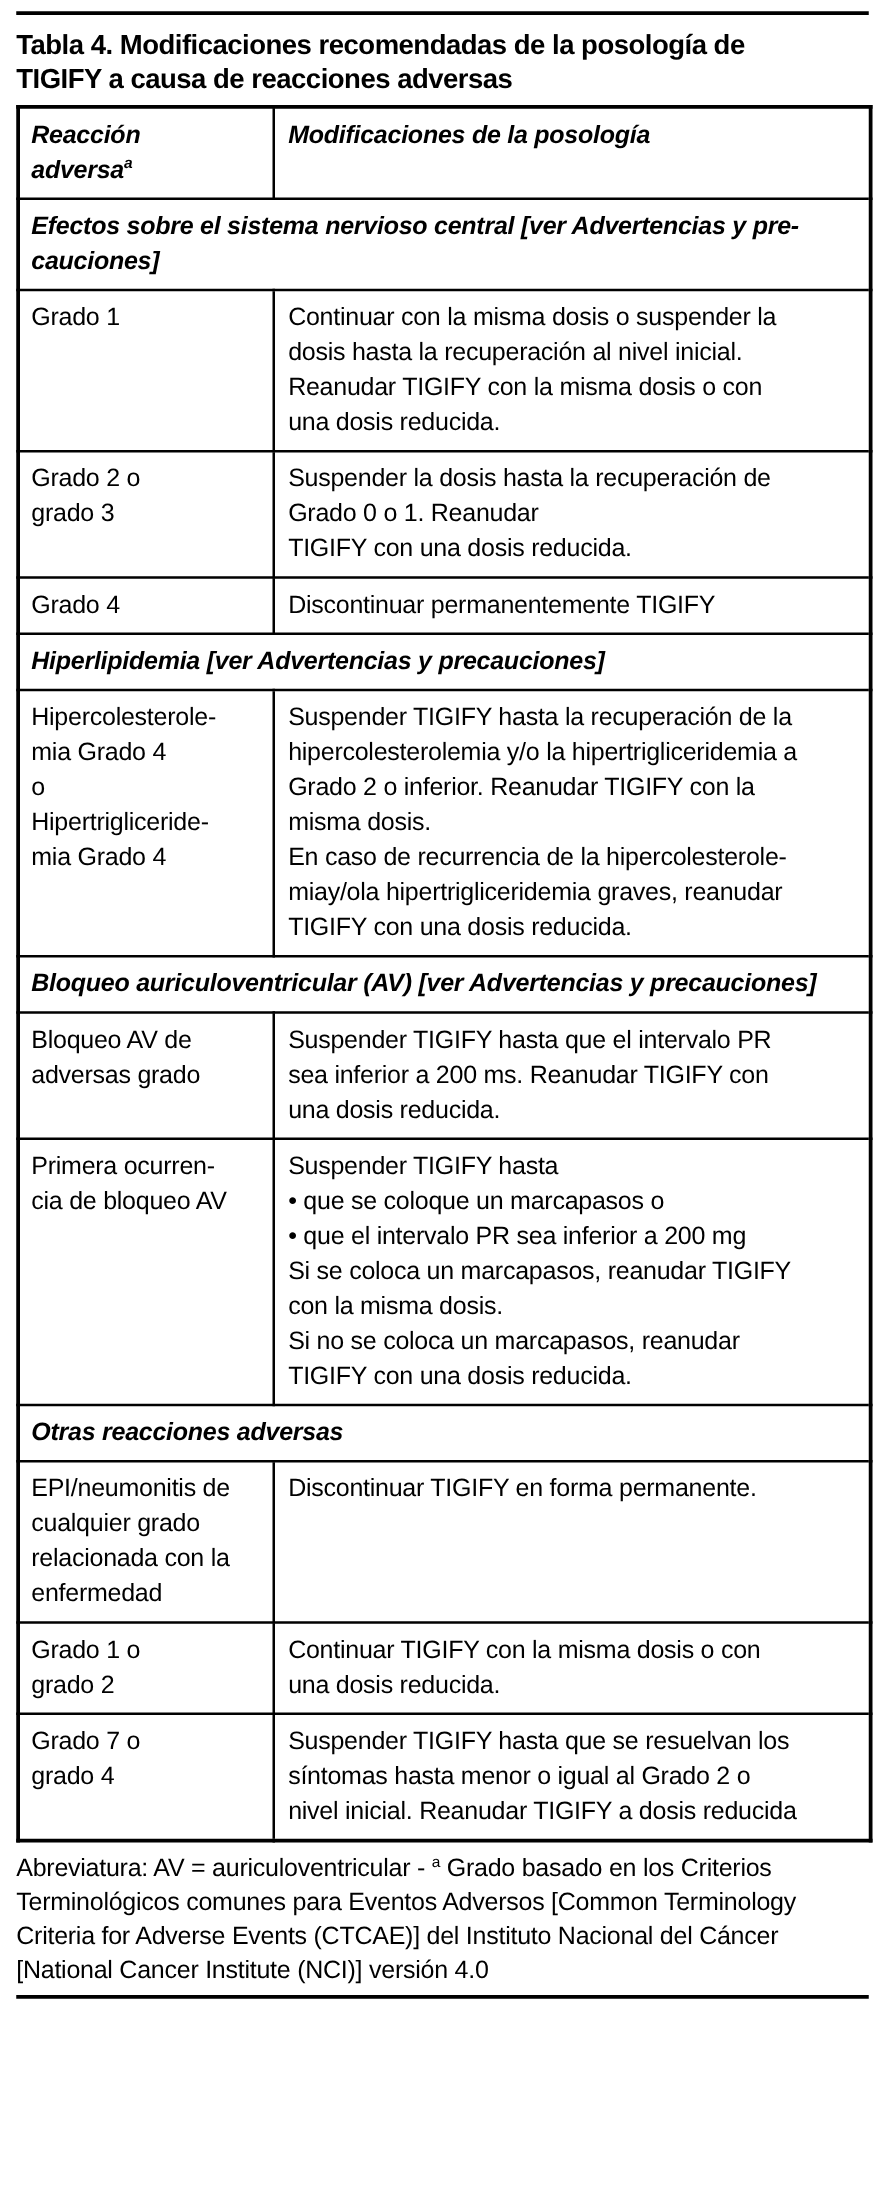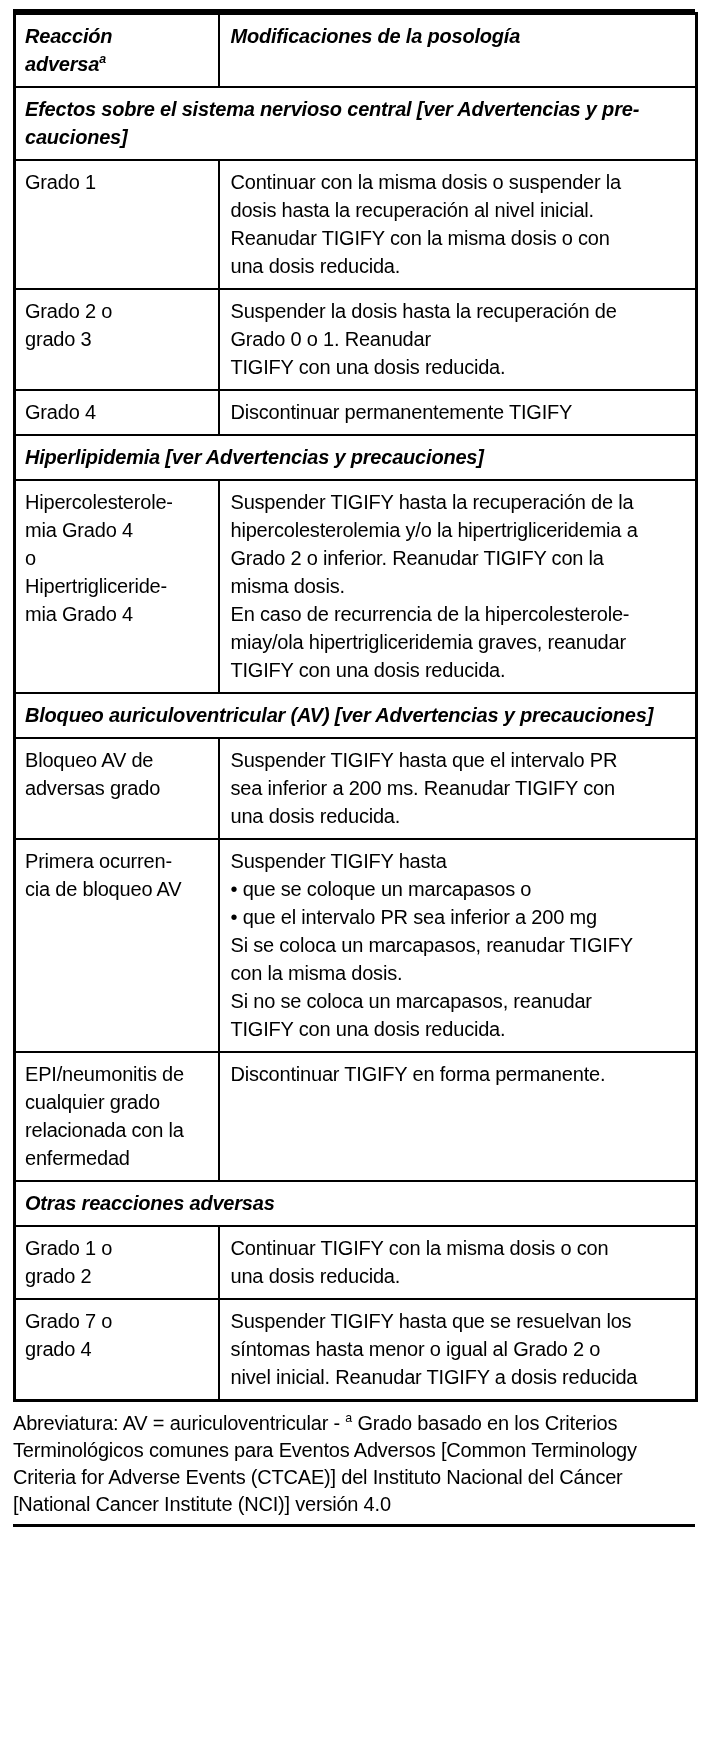--- a/index.html
+++ b/index.html
@@ -56,20 +56,22 @@
     width: 682px;
   }
 </style>
 </head>
 <body>
 
 <div class="page">
 
   <div class="rule top"></div>
 
+  <div class="title"><span class="ml">Tabla 4. Modificaciones recomendadas de la posología de
+TIGIFY a causa de reacciones adversas</span></div>
 
   <table class="dosage">
     <colgroup>
       <col class="reaction-col">
       <col class="modification-col">
     </colgroup>
     <tbody>
       <tr class="header-row">
         <td class="c1"><span class="ml">Reacción
 adversa</span><sup>a</sup></td>
@@ -133,29 +135,29 @@
         <td class="c2"><span class="ml">Suspender TIGIFY hasta
 • que se coloque un marcapasos o
 • que el intervalo PR sea inferior a 200 mg
 Si se coloca un marcapasos, reanudar TIGIFY
 con la misma dosis.
 Si no se coloca un marcapasos, reanudar
 TIGIFY con una dosis reducida.</span></td>
       </tr>
 
       <tr>
+        <td class="section" colspan="2"><span class="ml">Otras reacciones adversas</span></td>
+      </tr>
+
+      <tr>
         <td class="c1"><span class="ml">EPI/neumonitis de
 cualquier grado
 relacionada con la
 enfermedad</span></td>
         <td class="c2"><span class="ml">Discontinuar TIGIFY en forma permanente.</span></td>
-      </tr>
-
-      <tr>
-        <td class="section" colspan="2"><span class="ml">Otras reacciones adversas</span></td>
       </tr>
       <tr>
         <td class="c1"><span class="ml">Grado 1 o
 grado 2</span></td>
         <td class="c2"><span class="ml">Continuar TIGIFY con la misma dosis o con
 una dosis reducida.</span></td>
       </tr>
       <tr>
         <td class="c1"><span class="ml">Grado 7 o
 grado 4</span></td>

